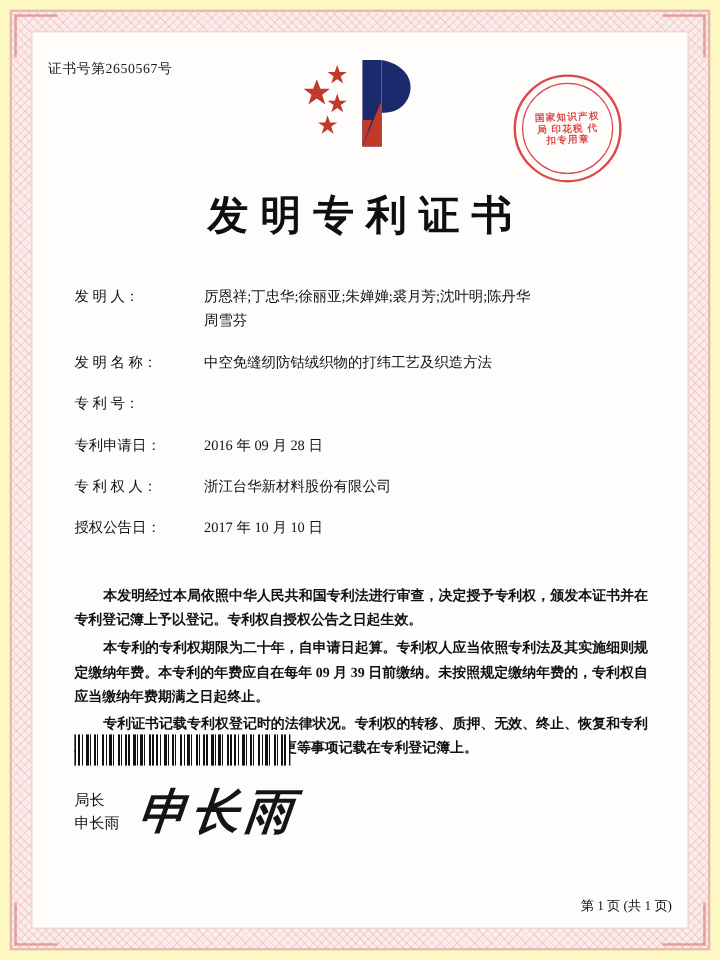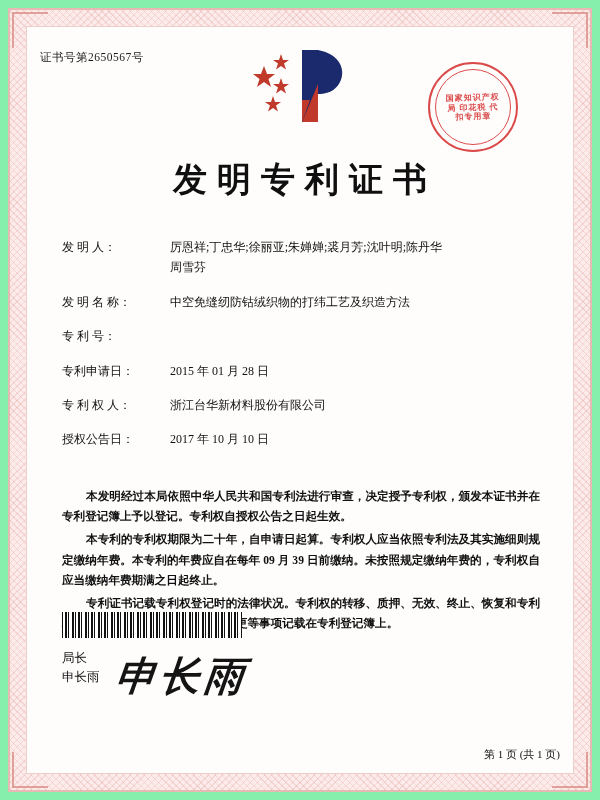--- a/index.html
+++ b/index.html
@@ -12,21 +12,21 @@
     background: #ffffff;
     font-family: "Liberation Serif", "DejaVu Serif", serif;
     color: #1a1a1a;
     overflow: hidden;
   }
 
   .page {
     position: relative;
     width: 600px;
     height: 800px;
-    background: #86efac;
+    background: #fef9c3;
     box-sizing: border-box;
   }
 
   
   .border-outer {
     position: absolute;
     left: 8px; top: 8px; right: 8px; bottom: 8px;
     border: 2px solid #e8b9b2;
     background:
       repeating-linear-gradient(45deg,
@@ -149,21 +149,21 @@
         #111 6px, #111 7px, #fff 7px, #fff 10px,
         #111 10px, #111 12px, #fff 12px, #fff 13px);
   }
 
   
   .sig-block {
     position: absolute;
     left: 22px;
     bottom: 62px;
     display: flex;
-    align-items: flex-start;
+    align-items: center;
   }
   .sig-label {
     font-size: 12.5px;
     line-height: 1.5;
     color: #111;
   }
   .sig-script {
     margin-left: 16px;
     font-size: 40px;
     font-family: "Liberation Serif", "DejaVu Serif", serif;
@@ -305,21 +305,21 @@
       </div>
       <div class="field-row">
         <div class="field-label">发 明 名 称：</div>
         <div class="field-value">中空免缝纫防钴绒织物的打纬工艺及织造方法</div>
       </div>
       <div class="field-row">
         <div class="field-label">专 利 号：</div>
       </div>
       <div class="field-row">
         <div class="field-label">专利申请日：</div>
-        <div class="field-value">2015 年 01 月 28 日</div>
+        <div class="field-value">2016 年 09 月 28 日</div>
       </div>
       <div class="field-row">
         <div class="field-label">专 利 权 人：</div>
         <div class="field-value">浙江台华新材料股份有限公司</div>
       </div>
       <div class="field-row">
         <div class="field-label">授权公告日：</div>
         <div class="field-value">2017 年 10 月 10 日</div>
       </div>
     </div>

